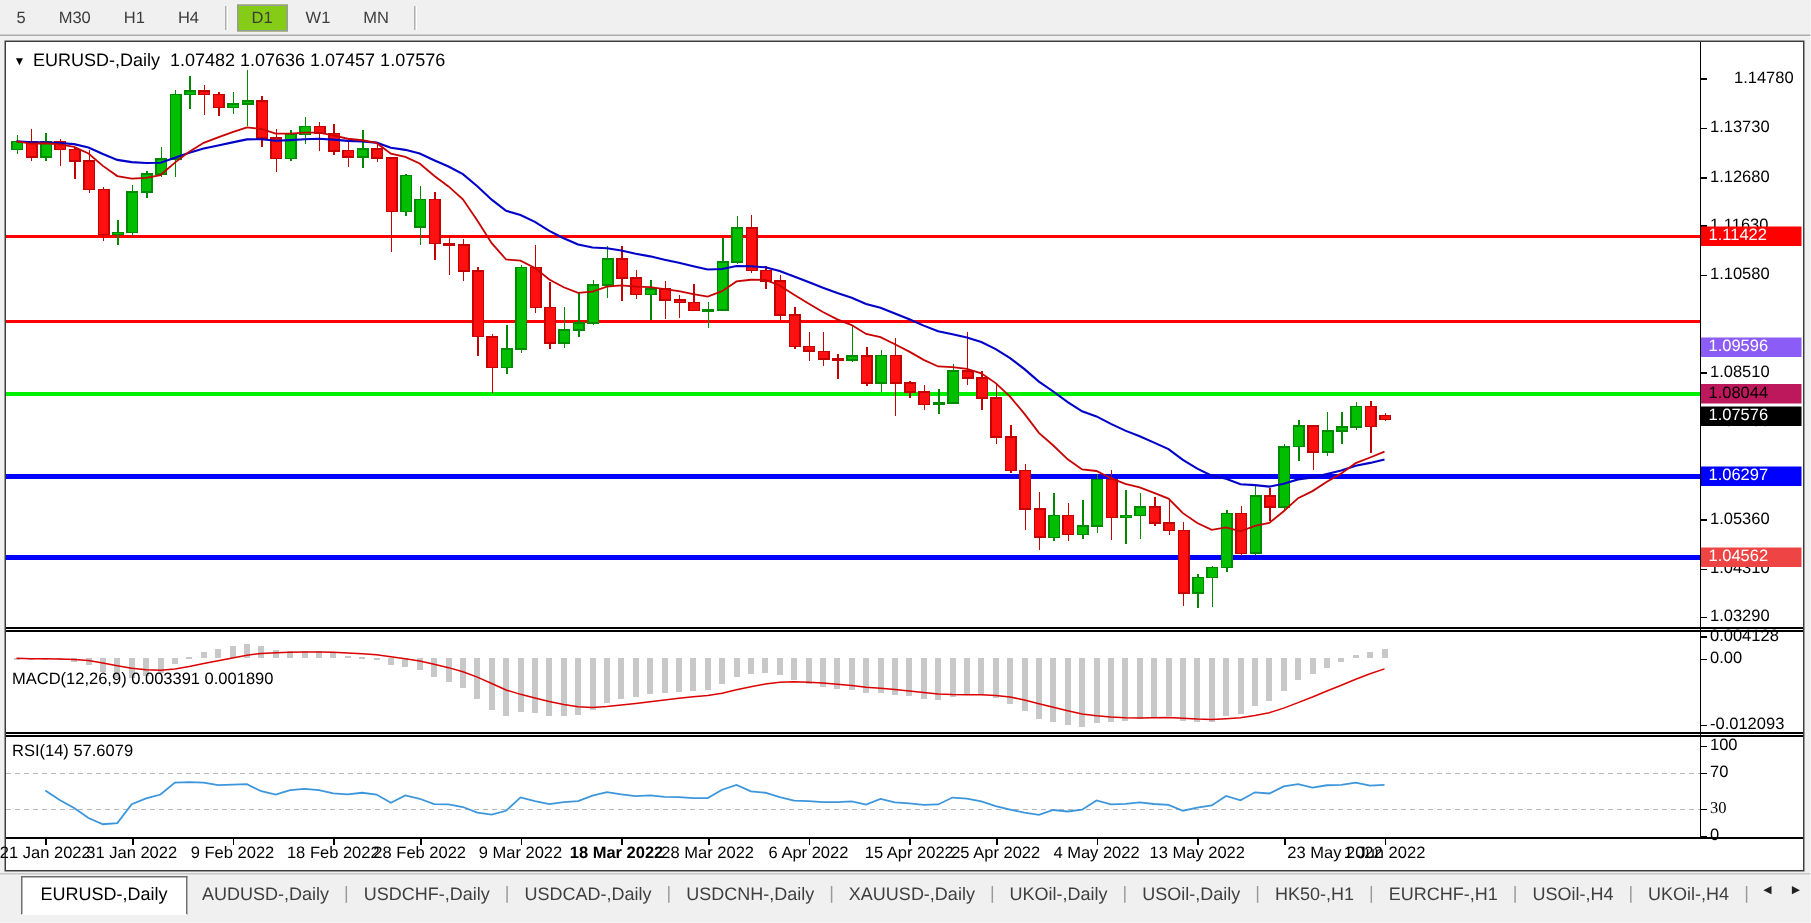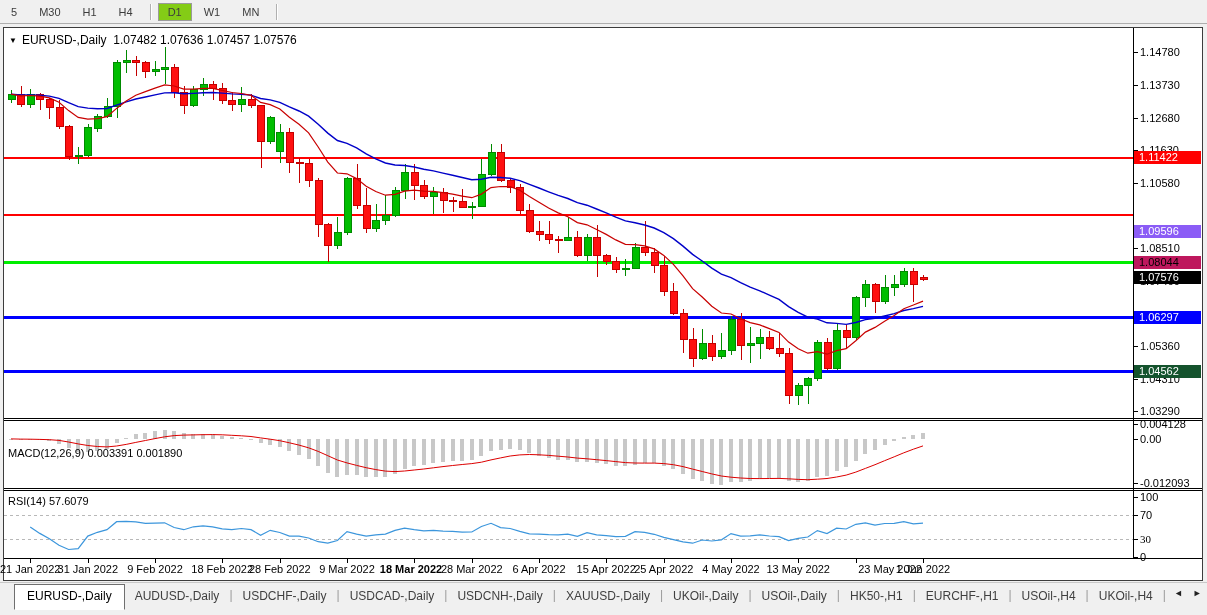--- a/index.html
+++ b/index.html
@@ -422,21 +422,21 @@
   </svg>
 
 <div id="chart-title">
   <span class="tri">▼</span><span>EURUSD-,Daily</span>&nbsp;&nbsp;<span>1.07482 1.07636 1.07457 1.07576</span>
 </div>
 
 <div id="macd-label" class="ind-label">MACD(12,26,9) 0.003391 0.001890</div>
 <div id="rsi-label" class="ind-label">RSI(14) 57.6079</div>
 
 <div id="y-axis">
-    <span class="ytick" style="top: 52px;">1.14780</span>
+    <span class="ytick" style="top: 52px; margin-left: 16px;">1.14780</span>
     <span class="ytick" style="top: 84.8068px;">1.13730</span>
     <span class="ytick" style="top: 117.614px;">1.12680</span>
     <span class="ytick" style="top: 150.42px;">1.11630</span>
     <span class="ytick" style="top: 183.227px;">1.10580</span>
     <span class="ytick" style="top: 247.903px;">1.08510</span>
     <span class="ytick" style="top: 280.71px;">1.07460</span>
     <span class="ytick" style="top: 346.324px;">1.05360</span>
     <span class="ytick" style="top: 379.131px;">1.04310</span>
     <span class="ytick" style="top: 411px;">1.03290</span>
     <span class="ytick" style="top: 423.733px;">0.004128</span>
@@ -462,21 +462,21 @@
     <span class="xlab" style="left: 731px;">4 May 2022</span>
     <span class="xlab" style="left: 798.2px;">13 May 2022</span>
     <span class="xlab" style="left: 842px; margin-left: 48px;">23 May 2022</span>
     <span class="xlab" style="left: 923px;">1 Jun 2022</span>
   </div>
 <div id="chips">
     <div class="chip" style="top: 151px; background: rgb(255, 0, 0); color: rgb(255, 255, 255);">1.11422</div>
     <div class="chip" style="top: 225px; background: #8b5cf6; color: rgb(255, 255, 255);">1.09596</div>
     <div class="chip" style="top: 256px; background: #be185d; color: rgb(0, 0, 0);">1.08044</div>
     <div class="chip" style="top: 311px; background: rgb(0, 0, 255); color: rgb(255, 255, 255);">1.06297</div>
-    <div class="chip" style="top: 365px; background: #14532d; color: rgb(255, 255, 255);">1.04562</div>
+    <div class="chip" style="top: 365px; background: #ef4444; color: rgb(255, 255, 255);">1.04562</div>
     <div class="chip" style="top: 271px; background: rgb(0, 0, 0); color: rgb(255, 255, 255);">1.07576</div>
   </div>
 
 <div id="tabbar">
     <div class="pad"></div>
     <div class="tab active">EURUSD-,Daily</div>
     <div class="tab">AUDUSD-,Daily</div>
     <div class="tabsep">|</div>
     <div class="tab">USDCHF-,Daily</div>
     <div class="tabsep">|</div>

